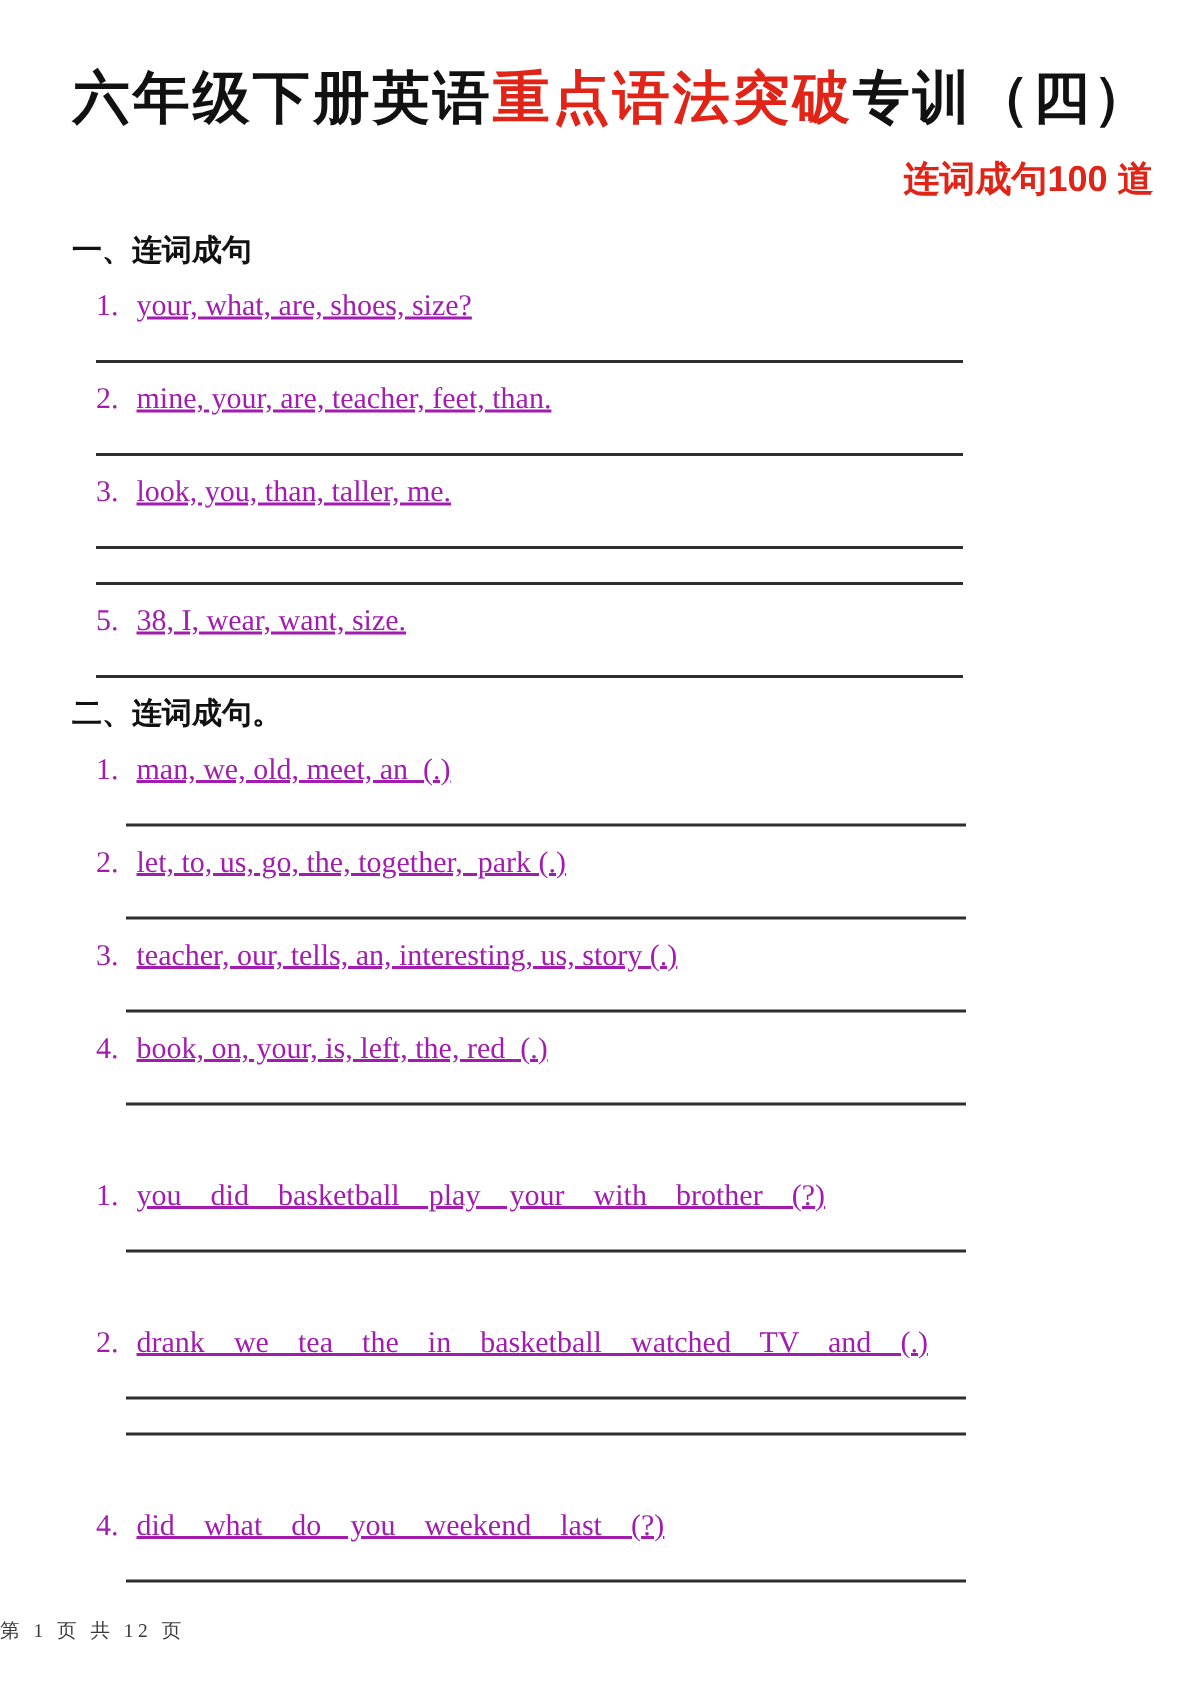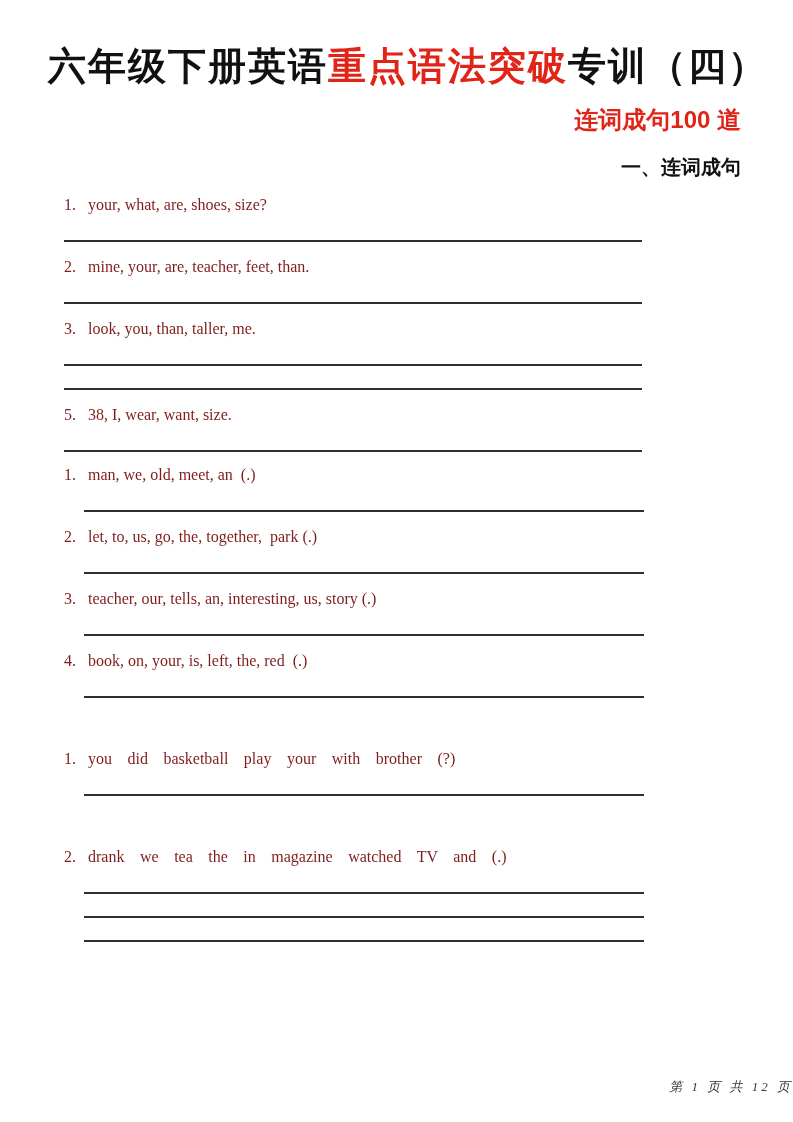--- a/index.html
+++ b/index.html
@@ -7,21 +7,21 @@
   body {
     width: 793px;
     height: 1122px;
     background: #ffffff;
     color: #1c1c1c;
     font-family: "Liberation Serif", serif;
     position: relative;
     overflow: hidden;
   }
   .page {
-    padding: 42px 52px 0 48px;
+    padding: 42px 24px 0 48px;
   }
   .doc-title {
     text-align: center;
     font-family: "Liberation Sans", sans-serif;
     font-weight: bold;
     font-size: 38px;
     line-height: 48px;
     letter-spacing: 2px;
     color: #111111;
     white-space: nowrap;
@@ -41,28 +41,28 @@
   .section-heading {
     margin-top: 9px;
     font-family: "Liberation Sans", sans-serif;
     font-weight: bold;
     font-size: 20px;
     line-height: 30px;
     color: #111111;
   }
   .section-heading.first {
     margin-top: 16px;
-    text-align: right;
   }
   .q {
     margin: 11px 0 0 16px;
-    font-size: 16px;
+    font-size: 20px;
     line-height: 27px;
     white-space: pre-wrap;
-    color: #7f1d1d;
+    color: #a21caf;
+    text-decoration: underline;
   }
   .q.first {
     margin-top: 9px;
   }
   .q-label {
     display: inline-block;
     margin-right: 12px;
   }
   .answer-line {
     margin-top: 22px;
@@ -78,26 +78,25 @@
   }
   .sec-3 .q {
     word-spacing: 0.72em;
     margin-top: 47px;
   }
   .page-footer {
     position: absolute;
     top: 1078px;
     left: 0;
     width: 100%;
-    text-align: right;
+    text-align: left;
     font-family: "Liberation Serif", serif;
     font-size: 13px;
     letter-spacing: 3px;
     color: #3a3a3a;
-    font-style: italic;
   }
 </style>
 </head>
 <body>
 
 <div class="page">
 
   <h1 class="doc-title"><span>六年级下册英语</span><span class="hl">重点语法突破</span><span>专训（四）</span></h1>
 
   <div class="doc-subtitle">连词成句100 道</div>
@@ -114,42 +113,44 @@
     <p class="q"><span class="q-label">3.</span><span class="q-text">look, you, than, taller, me.</span></p>
     <div class="answer-line"></div>
 
     <div class="answer-line"></div>
 
     <p class="q"><span class="q-label">5.</span><span class="q-text">38, I, wear, want, size.</span></p>
     <div class="answer-line"></div>
   </div>
 
   <div class="section sec-2">
+    <div class="section-heading">二、连词成句。</div>
 
     <p class="q first"><span class="q-label">1.</span><span class="q-text">man, we, old, meet, an  (.)</span></p>
     <div class="answer-line"></div>
 
     <p class="q"><span class="q-label">2.</span><span class="q-text">let, to, us, go, the, together,  park (.)</span></p>
     <div class="answer-line"></div>
 
     <p class="q"><span class="q-label">3.</span><span class="q-text">teacher, our, tells, an, interesting, us, story (.)</span></p>
     <div class="answer-line"></div>
 
     <p class="q"><span class="q-label">4.</span><span class="q-text">book, on, your, is, left, the, red  (.)</span></p>
     <div class="answer-line"></div>
   </div>
 
   <div class="section sec-3">
 
     <p class="q first"><span class="q-label">1.</span><span class="q-text">you did basketball play your with brother (?)</span></p>
     <div class="answer-line"></div>
 
-    <p class="q"><span class="q-label">2.</span><span class="q-text">drank we tea the in magazine watched TV and (.)</span></p>
+    <p class="q"><span class="q-label">2.</span><span class="q-text">drank we tea the in basketball watched TV and (.)</span></p>
     <div class="answer-line"></div>
 
     <div class="answer-line"></div>
 
+    <p class="q"><span class="q-label">4.</span><span class="q-text">did what do you weekend last (?)</span></p>
     <div class="answer-line"></div>
   </div>
 
 </div>
 
 <div class="page-footer">第 1 页 共 12 页</div>
 
 </body></html>

